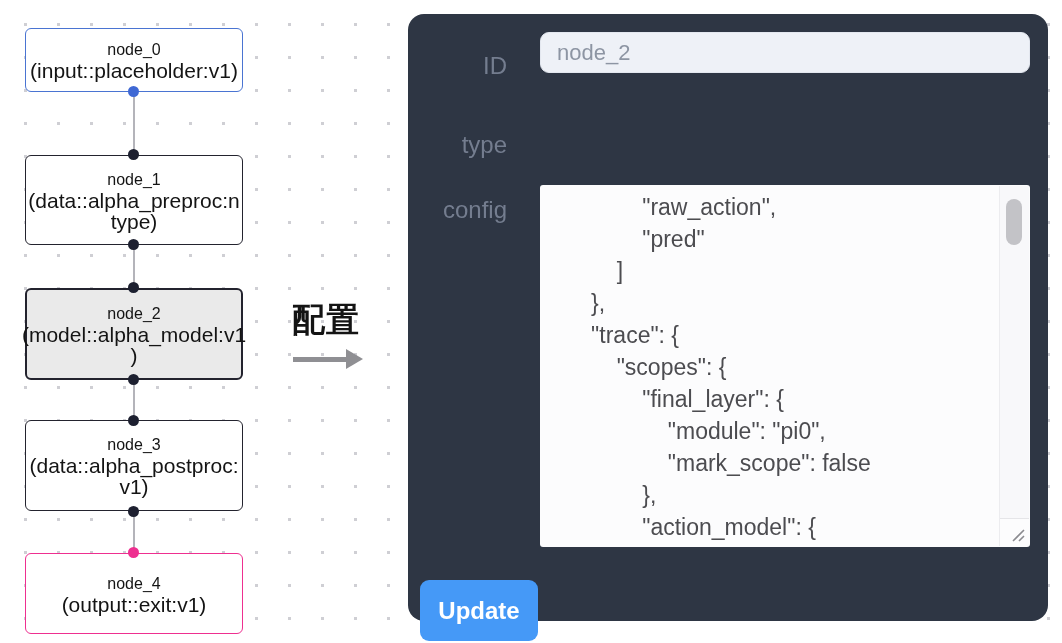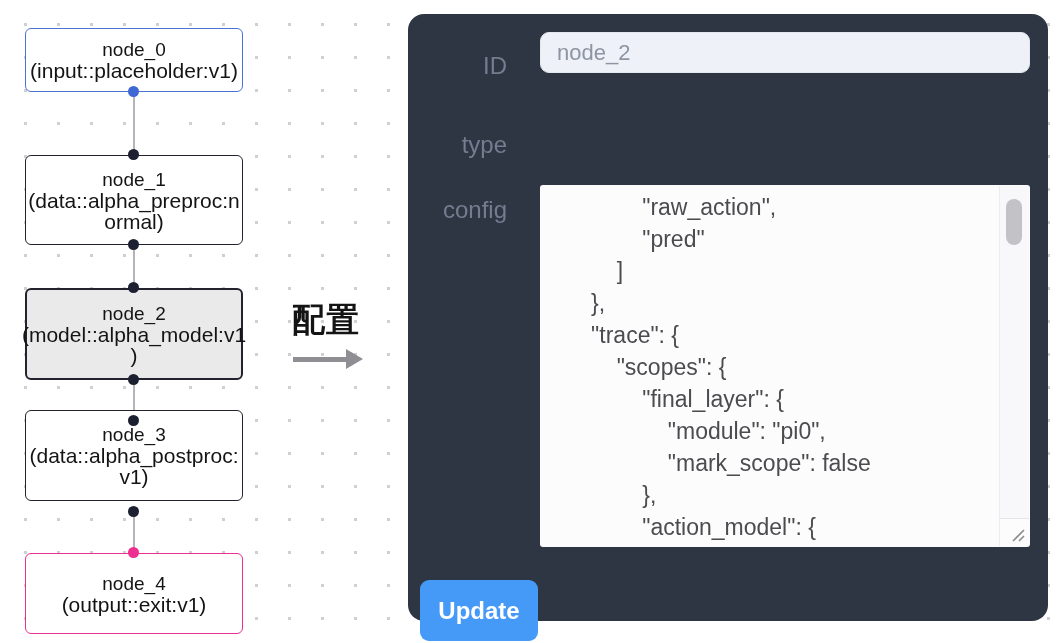--- a/index.html
+++ b/index.html
@@ -15,21 +15,21 @@
   }
 
   
   .edge { position:absolute; width:2px; background:#b4b4ba; left:133px; }
   .node {
     position:absolute; left:25px; width:218px;
     background:#ffffff; border:1.7px solid #23232e; border-radius:6px;
     display:flex; flex-direction:column; align-items:center; justify-content:center;
     text-align:center; color:#141414; z-index:2;
   }
-  .node .title { font-size:19px; line-height:21px; }
+  .node .title { font-size:16px; line-height:21px; }
   .node .sub   { font-size:21px; line-height:21px; white-space:pre-line; }
   .node.input-node  { border-color:#4a74d2; }
   .node.output-node { border-color:#ee2f90; }
   .node.selected    { background:#eaeaea; border-width:2.2px; }
   .handle {
     position:absolute; width:11px; height:11px; border-radius:50%;
     background:#1d2030; left:128px; z-index:3;
   }
   .handle.blue { background:#3f68d4; }
   .handle.pink { background:#ee2f90; }
@@ -99,34 +99,34 @@
 
   <div class="node input-node" style="top:28px; height:64px;">
     <div class="title">node_0</div>
     <div class="sub">(input::placeholder:v1)</div>
   </div>
   <div class="handle blue" style="top:86px;"></div>
 
   <div class="node" style="top:155px; height:90px;">
     <div class="title">node_1</div>
     <div class="sub">(data::alpha_preproc:n
-ormal)</div>
+type)</div>
   </div>
   <div class="handle" style="top:149px;"></div>
   <div class="handle" style="top:239px;"></div>
 
   <div class="node selected" style="top:288px; height:92px;">
     <div class="title">node_2</div>
     <div class="sub">(model::alpha_model:v1
 )</div>
   </div>
   <div class="handle" style="top:282px;"></div>
   <div class="handle" style="top:374px;"></div>
 
-  <div class="node" style="top:410px; height:91px;">
+  <div class="node" style="top:420px; height:91px;">
     <div class="title">node_3</div>
     <div class="sub">(data::alpha_postproc:
 v1)</div>
   </div>
   <div class="handle" style="top:415px;"></div>
   <div class="handle" style="top:506px;"></div>
 
   <div class="node output-node" style="top:553px; height:81px;">
     <div class="title">node_4</div>
     <div class="sub">(output::exit:v1)</div>

